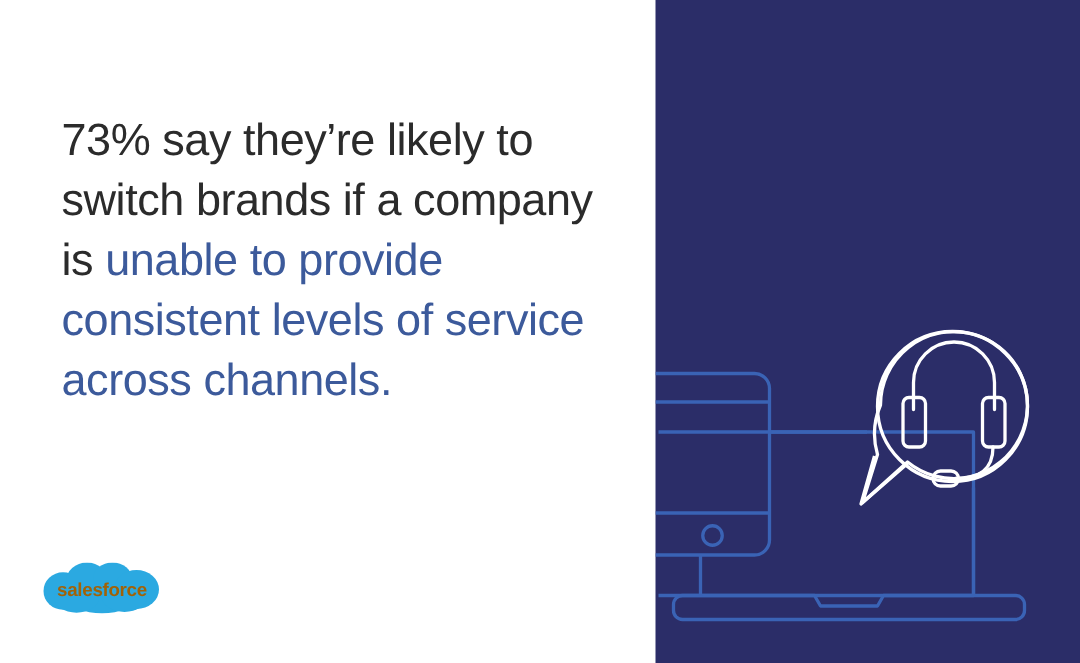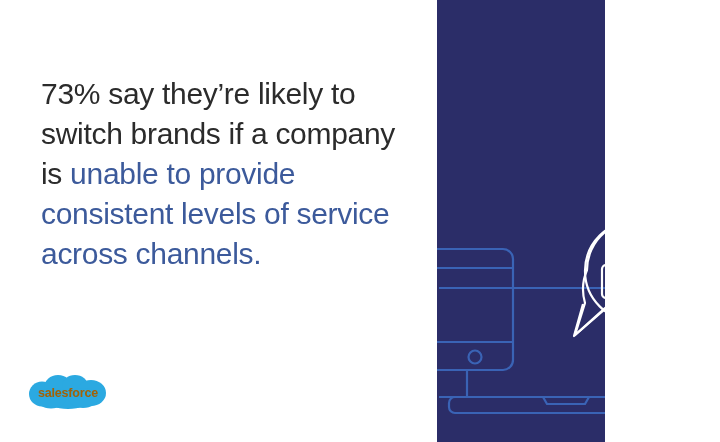--- a/index.html
+++ b/index.html
@@ -2,21 +2,21 @@
 <html><head>
 <meta charset="utf-8">
 <style>
   html, body {
     margin: 0;
     padding: 0;
     background: #ffffff;
   }
   #page {
     position: relative;
-    width: 605px;
+    width: 720px;
     height: 442px;
     overflow: hidden;
     font-family: "Liberation Sans", sans-serif;
     background: #ffffff;
   }
 
   
   #left-panel {
     position: absolute;
     left: 0; top: 0;

